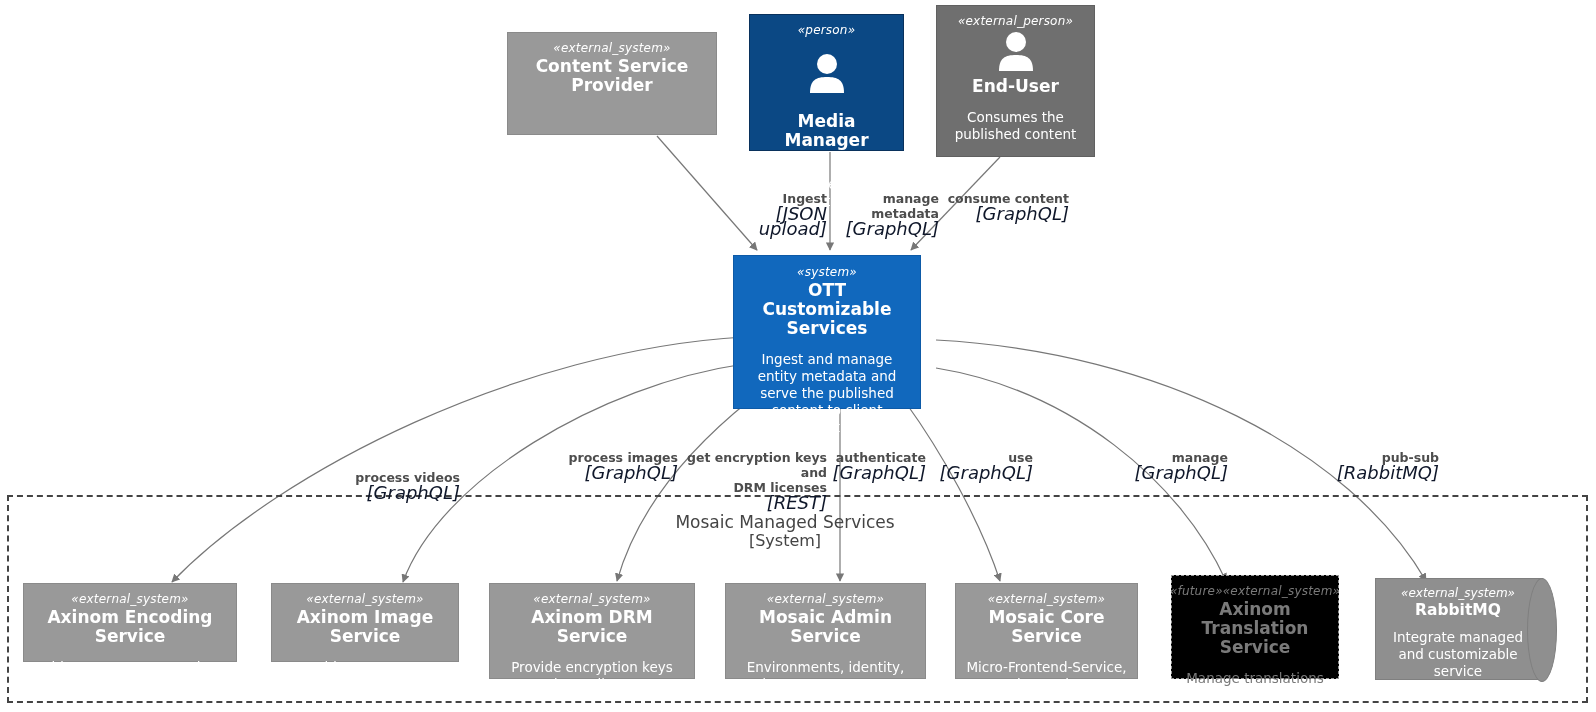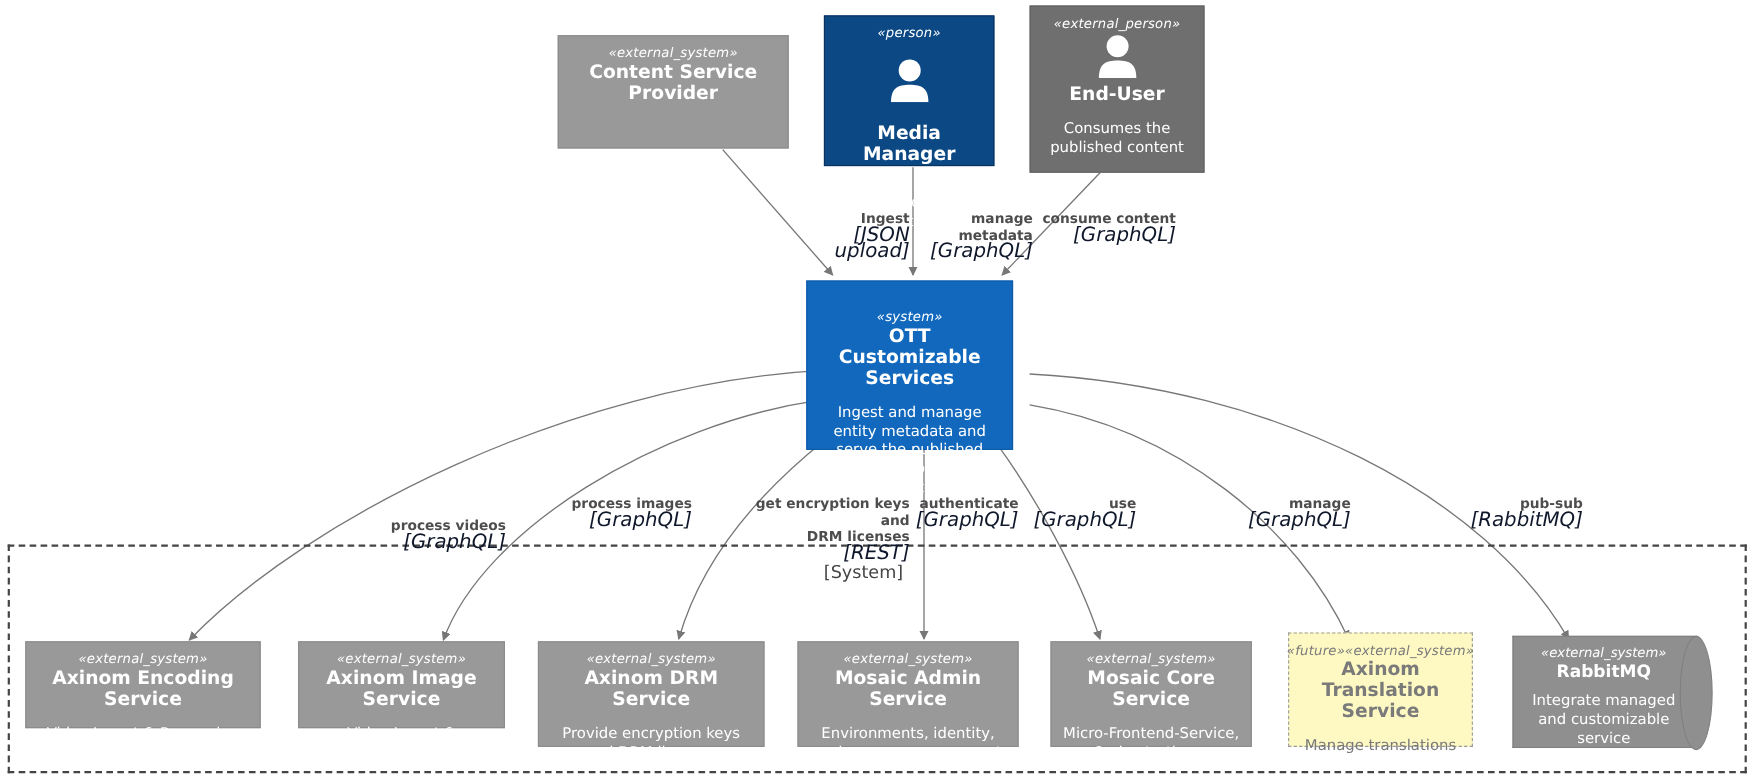--- a/index.html
+++ b/index.html
@@ -76,21 +76,21 @@
     border: 1px solid #09315c;
     color: #ffffff;
     gap: 13px;
   }
   .system {
     background: #1168bd;
     border: 1px solid #0d5aa7;
     color: #ffffff;
   }
   .future {
-    background: #fef9c3;
+    background: #000000;
     border: 1px dashed #9a9a9a;
     color: #7a7a7a;
   }
 
   
   .queue {
     position: absolute;
     box-sizing: border-box;
   }
   .queue .qbody {
@@ -182,20 +182,21 @@
     <path d="M 744,364 C 600,385 440,480 403,582" fill="none" stroke="#777777" stroke-width="1.2" marker-end="url(#arrow)"></path>
     <path d="M 750,400 C 700,440 640,500 617,581" fill="none" stroke="#777777" stroke-width="1.2" marker-end="url(#arrow)"></path>
     <path d="M 840,409 L 840,581" fill="none" stroke="#777777" stroke-width="1.2" marker-end="url(#arrow)"></path>
     <path d="M 906,403 C 940,450 980,520 1000,581" fill="none" stroke="#777777" stroke-width="1.2" marker-end="url(#arrow)"></path>
     <path d="M 936,368 C 1070,390 1180,480 1226,581" fill="none" stroke="#777777" stroke-width="1.2" marker-end="url(#arrow)"></path>
     <path d="M 936,340 C 1160,352 1350,450 1426,581" fill="none" stroke="#777777" stroke-width="1.2" marker-end="url(#arrow)"></path>
   </svg>
 
   <div class="boundary" style="left:7px; top:495px; width:1581px; height:208px;"></div>
   <div class="boundary-label" style="left:600px; top:512px; width:370px;">
+    <div class="b-title">Mosaic Managed Services</div>
     <div class="b-type">[System]</div>
   </div>
 
   <div class="node ext-system" style="left:507px; top:32px; width:210px; height:103px;">
     <div class="stereo">«external_system»</div>
     <div class="title">Content Service Provider</div>
   </div>
 
   <div class="node person" style="left:749px; top:14px; width:155px; height:137px;">
     <div class="stereo">«person»</div>
@@ -214,21 +215,21 @@
     <div class="person-glyph">
       <svg width="42" height="40" viewBox="0 0 42 40">
         <circle cx="21" cy="11" r="10" fill="#ffffff"></circle>
         <path d="M 4 40 C 4 27 10 24 21 24 C 32 24 38 27 38 40 Z" fill="#ffffff"></path>
       </svg>
     </div>
     <div class="title">End-User</div>
     <div class="desc">Consumes the published content</div>
   </div>
 
-  <div class="node system" style="left:733px; top:255px; width:188px; height:154px; padding-top:25px;">
+  <div class="node system" style="left:733px; top:255px; width:188px; height:154px; padding-top:9px;">
     <div class="stereo">«system»</div>
     <div class="title">OTT Customizable Services</div>
     <div class="desc">Ingest and manage entity metadata and serve the published content to client applications</div>
   </div>
 
   <div class="edge-label" style="left:703px; top:191px; width:124px;">
     <span class="el-text">Ingest</span>
     <span class="el-tech">[JSON upload]</span>
   </div>
   <div class="edge-label" style="left:815px; top:191px; width:124px;">
@@ -237,21 +238,21 @@
   </div>
   <div class="edge-label" style="left:945px; top:191px; width:124px;">
     <span class="el-text">consume content</span>
     <span class="el-tech">[GraphQL]</span>
   </div>
 
   <div class="edge-label" style="left:336px; top:450px; width:124px;margin-top:20px;">
     <span class="el-text">process videos</span>
     <span class="el-tech">[GraphQL]</span>
   </div>
-  <div class="edge-label" style="left:505px; top:450px; width:124px;">
+  <div class="edge-label" style="left:554px; top:450px; width:124px;">
     <span class="el-text">process images</span>
     <span class="el-tech">[GraphQL]</span>
   </div>
   <div class="edge-label" style="left:672px; top:450px; width:155px;">
     <span class="el-text">get encryption keys and
 DRM licenses</span>
     <span class="el-tech">[REST]</span>
   </div>
   <div class="edge-label" style="left:802px; top:450px; width:124px;">
     <span class="el-text">authenticate</span>

